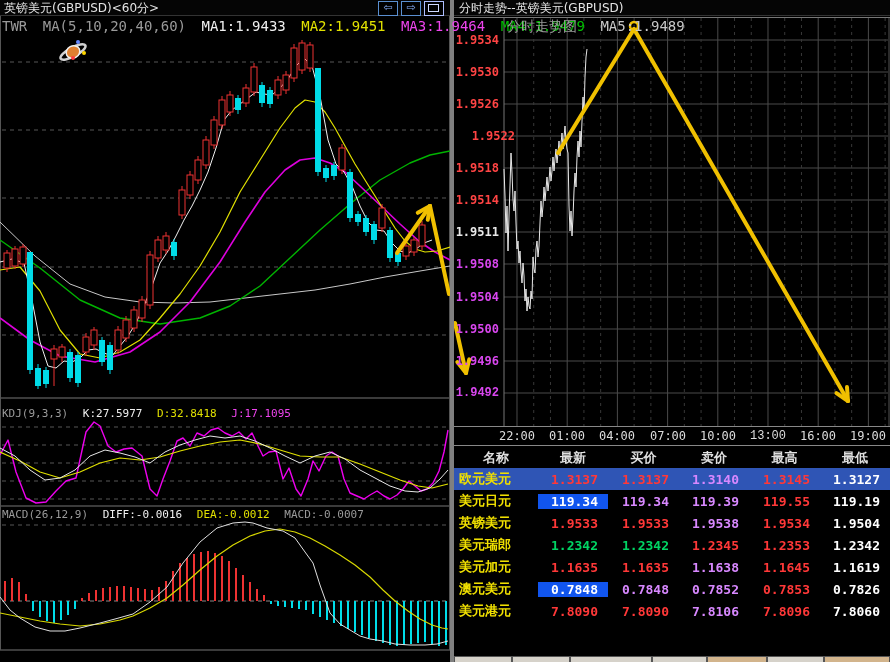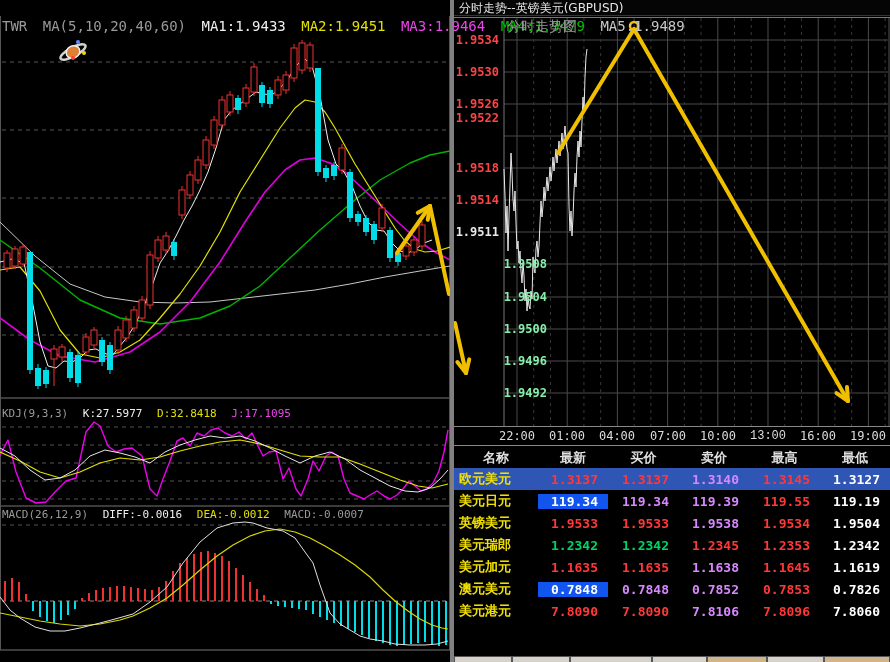--- a/index.html
+++ b/index.html
@@ -29,21 +29,21 @@
   
   .right-panel{position:absolute;left:454px;top:0;width:436px;height:662px;background:#000;}
   .r-title{position:absolute;left:0;top:0;width:436px;height:16px;line-height:16px;
            background:#050505;border-bottom:1px solid #333;color:#e4e4e4;font-size:12px;
            padding-left:5px;box-sizing:border-box;white-space:nowrap;}
   .r-chart{position:absolute;left:0;top:17px;width:436px;height:409px;background:#000;
            border-top:1px solid #777;box-sizing:border-box;}
   .r-chart-label{position:absolute;left:53px;top:0;font-size:14px;color:#999;z-index:3;}
   .y-label{position:absolute;left:0;width:45px;text-align:right;font-size:12px;font-weight:bold;
            font-family:"DejaVu Sans Mono","Liberation Mono",monospace;z-index:3;}
-  .tone-up{color:#ff4444;} .tone-flat{color:#e8e8e8;} .tone-down{color:#86efac;margin-left:48px;}
+  .tone-up{color:#ff4444;} .tone-flat{color:#e8e8e8;} .tone-down{color:#d946ef;}
   .r-xaxis{position:absolute;left:0;top:426px;width:436px;height:20px;background:#000;
            border-top:1px solid #888;border-bottom:1px solid #888;box-sizing:border-box;}
   .x-label{position:absolute;top:2px;width:44px;text-align:center;font-size:12px;color:#ddd;
            font-family:"DejaVu Sans Mono","Liberation Mono",monospace;}
   
   .r-table{position:absolute;left:0;top:447px;width:436px;}
   .t-head,.t-row{display:grid;grid-template-columns:84px 70px 71px 70px 71px 70px;align-items:center;}
   .t-head{height:21px;color:#e0e0e0;font-size:13px;font-weight:bold;}
   .t-head span{text-align:center;}
   .t-row{height:22px;font-size:13px;font-weight:bold;}
@@ -270,20 +270,28 @@
         <line x1="432" y1="601" x2="432" y2="644" stroke="#00dce8" stroke-width="2"></line>
         <line x1="439" y1="601" x2="439" y2="646" stroke="#00dce8" stroke-width="2"></line>
         <line x1="446" y1="601" x2="446" y2="645" stroke="#00dce8" stroke-width="2"></line>
         <polyline points="0,613 20,617 40,621 60,624 80,626 100,624 120,620 133,616 150,608 167,598 183,585 200,570 217,556 233,545 250,536 265,531 280,529 295,532 310,538 325,546 340,555 355,565 370,577 383,590 395,601 408,611 420,619 432,625 442,628 448,629" fill="none" stroke="#d8d800" stroke-width="1.2" stroke-linejoin="round"></polyline>
         <polyline points="0,597 10,610 20,618 35,627 50,631 65,631 80,628 100,623 115,619 133,614 150,602 167,587 183,563 200,542 217,528 233,523 245,522 253,523 267,528 283,531 295,538 305,552 313,563 320,585 330,613 340,624 350,630 360,636 370,639 383,641 395,644 410,645 425,645 437,644 448,641" fill="none" stroke="#e0e0e0" stroke-width="1" stroke-linejoin="round"></polyline>
         <polyline points="397,253 430,206" fill="none" stroke="#f0c000" stroke-width="4" stroke-linecap="round"></polyline>
         <line x1="430" y1="206" x2="417.77231941210226" y2="212.81790491576035" stroke="#f0c000" stroke-width="4" stroke-linecap="round"></line>
         <line x1="430" y1="206" x2="427.73980024552964" y2="219.81634890518808" stroke="#f0c000" stroke-width="4" stroke-linecap="round"></line>
         <polyline points="430,206 449,294" fill="none" stroke="#f0c000" stroke-width="4" stroke-linecap="round"></polyline>
       </svg>
+    <div class="l-title">
+      <span>英镑美元(GBPUSD)&lt;60分&gt;</span>
+      <span class="win-btns">
+        <span class="wbtn">⇦</span>
+        <span class="wbtn">⇨</span>
+        <span class="wbtn max"></span>
+      </span>
+    </div>
     <div class="l-ma-row mono">
       <span class="c-gray">TWR</span>
       <span class="c-gray">MA(5,10,20,40,60)</span>
       <span class="c-white">MA1:1.9433</span>
       <span class="c-yellow">MA2:1.9451</span>
       <span class="c-magenta">MA3:1.9464</span>
       <span class="c-green">MA4:1.9479</span>
       <span class="c-lgray">MA5:1.9489</span>
     </div>
     <div class="ind-row mono" style="top:407px;">
@@ -352,29 +360,29 @@
           <polyline points="104,135 180,11" fill="none" stroke="#f0c000" stroke-width="4" stroke-linecap="round"></polyline>
           <circle cx="180" cy="8" r="4" fill="none" stroke="#f0c000" stroke-width="2.5"></circle>
           <polyline points="180,11 394,383" fill="none" stroke="#f0c000" stroke-width="4" stroke-linecap="round"></polyline>
           <line x1="394" y1="383" x2="392.99236408836094" y2="369.0363088737406" stroke="#f0c000" stroke-width="4" stroke-linecap="round"></line>
           <line x1="394" y1="383" x2="382.4355084560122" y2="375.10933872675844" stroke="#f0c000" stroke-width="4" stroke-linecap="round"></line>
         </svg>
       <div class="r-chart-label">分时走势图</div>
     <div class="y-label tone-up" style="top: 15px;">1.9534</div>
         <div class="y-label tone-up" style="top: 47px;">1.9530</div>
         <div class="y-label tone-up" style="top: 79px;">1.9526</div>
-        <div class="y-label tone-up" style="top: 93px;">1.9522</div>
+        <div class="y-label tone-up" style="top: 111px; margin-left: 16px;">1.9522</div>
         <div class="y-label tone-up" style="top: 143px;">1.9518</div>
         <div class="y-label tone-up" style="top: 175px;">1.9514</div>
         <div class="y-label tone-flat" style="top: 207px;">1.9511</div>
         <div class="y-label tone-down" style="top: 239px;">1.9508</div>
         <div class="y-label tone-down" style="top: 272px;">1.9504</div>
         <div class="y-label tone-down" style="top: 304px;">1.9500</div>
         <div class="y-label tone-down" style="top: 336px;">1.9496</div>
-        <div class="y-label tone-down" style="top: 368px;">1.9492</div>
+        <div class="y-label tone-down" style="top: 368px; font-family: Liberation Mono, monospace;">1.9492</div>
       </div>
     <div class="r-xaxis" id="r-xaxis">
         <div class="x-label" style="left: 41px;">22:00</div>
         <div class="x-label" style="left: 91px;">01:00</div>
         <div class="x-label" style="left: 141px;">04:00</div>
         <div class="x-label" style="left: 192px;">07:00</div>
         <div class="x-label" style="left: 242px;">10:00</div>
         <div class="x-label" style="left: 292px; font-family: Liberation Mono, monospace;">13:00</div>
         <div class="x-label" style="left: 342px;">16:00</div>
         <div class="x-label" style="left: 392px;">19:00</div>

